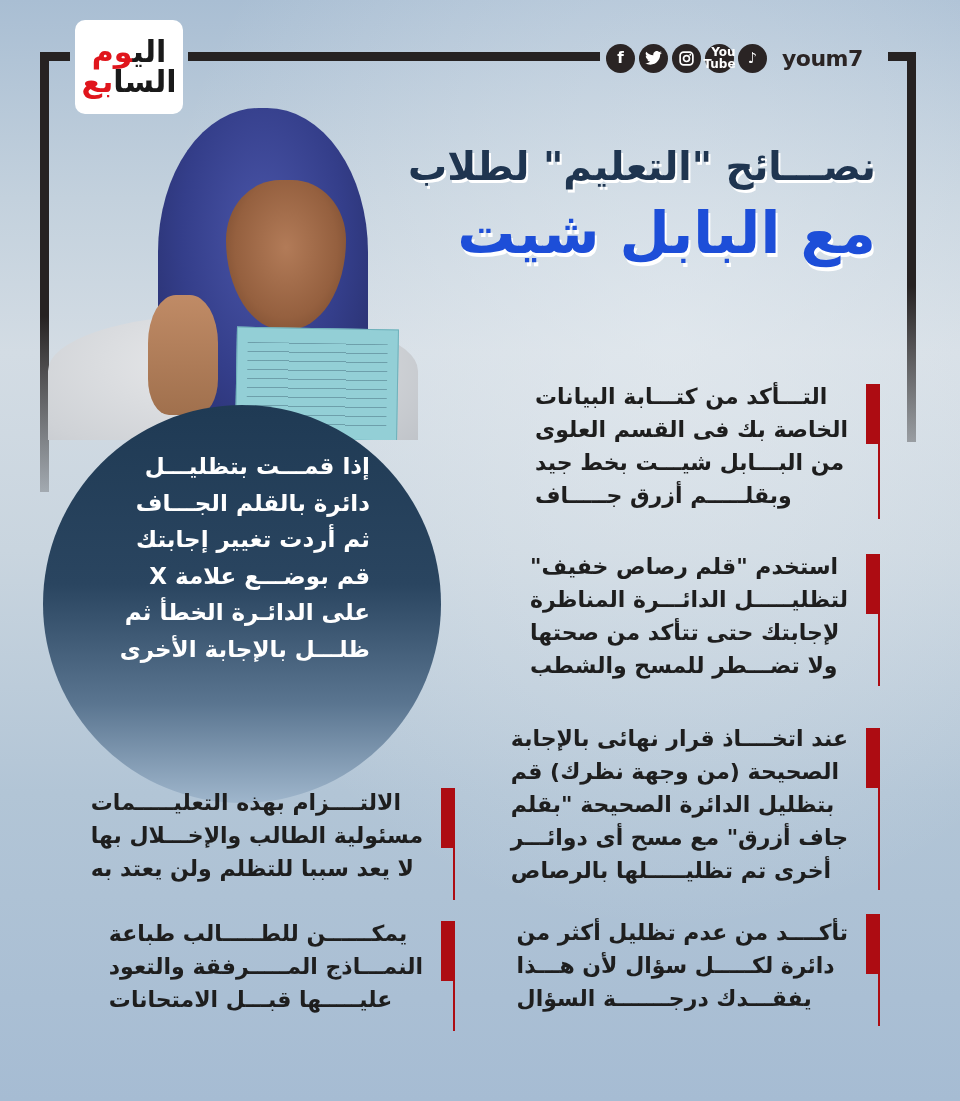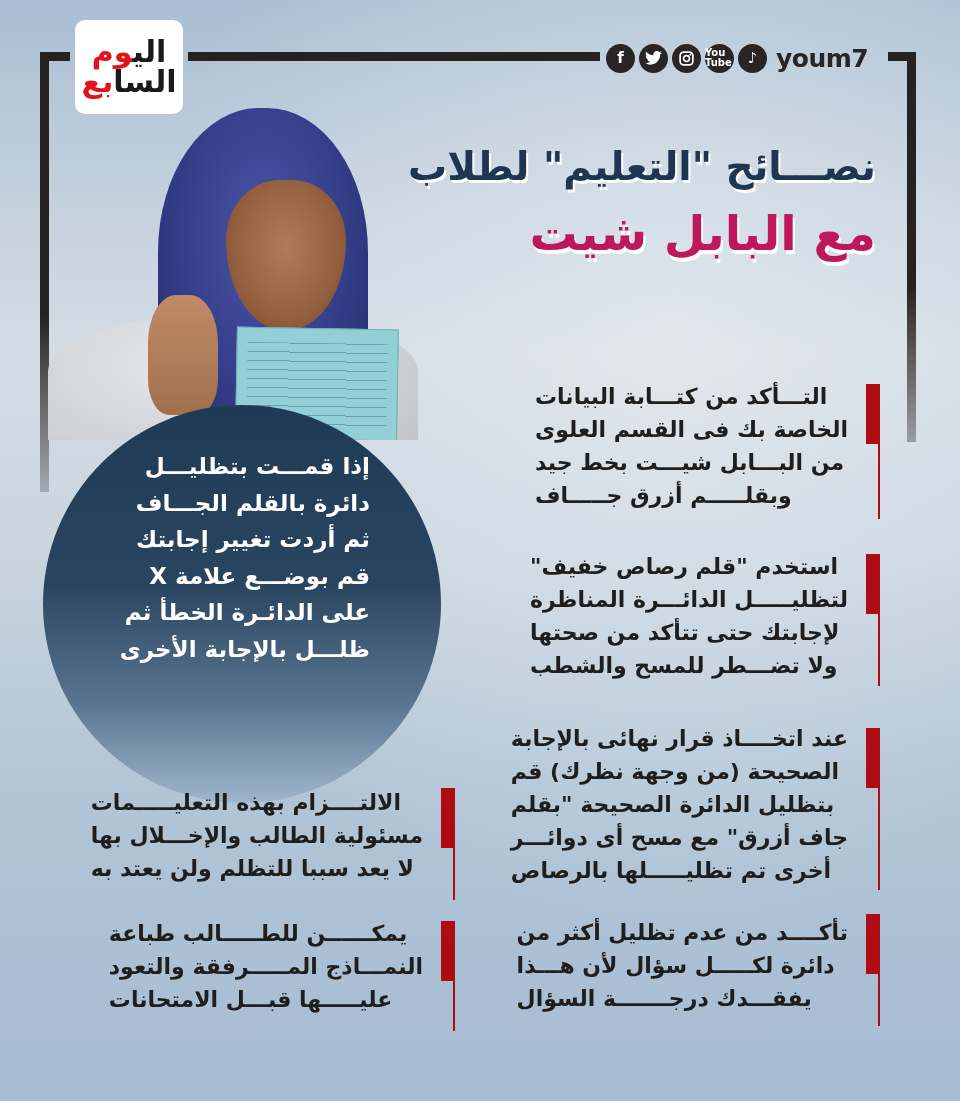--- a/index.html
+++ b/index.html
@@ -36,24 +36,24 @@
     .social {
       position: absolute; left: 600px; top: 40px; height: 36px;
       display: flex; align-items: center; gap: 4px; direction: ltr;
       padding: 0 6px; background: transparent;
     }
     .soc-icon {
       width: 29px; height: 29px; border-radius: 50%; background: #2a2424; color: #fff;
       display: flex; align-items: center; justify-content: center;
       font-family: "DejaVu Sans", sans-serif; font-weight: bold; font-size: 15px;
     }
-    .soc-icon.small { font-size: 10px; line-height: 1; text-align: left; }
+    .soc-icon.small { font-size: 12px; line-height: 1; text-align: right; }
     .brand {
-      margin-left: 5px; font-family: "DejaVu Sans", sans-serif; font-weight: bold;
-      font-size: 25px; color: #2a2424; letter-spacing: -0.5px;
+      margin-left: 11px; font-family: "DejaVu Sans", sans-serif; font-weight: bold;
+      font-size: 22px; color: #2a2424; letter-spacing: -0.5px;
     }
 
     
     .photo {
       position: absolute; left: 48px; top: 90px; width: 370px; height: 350px; overflow: hidden;
     }
     .hijab {
       position: absolute; left: 110px; top: 18px; width: 210px; height: 320px;
       background: radial-gradient(ellipse at 50% 40%, #4a55a8 0%, #343e8a 55%, #252c66 100%);
       border-radius: 48% 48% 30% 30% / 45% 45% 25% 25%;
@@ -95,22 +95,22 @@
     .circle-text div { white-space: nowrap; }
 
     
     .headline { position: absolute; right: 84px; top: 140px; direction: rtl; text-align: right; }
     .hl-line {
       font-family: "DejaVu Sans", sans-serif; font-weight: bold; color: #1f3550;
       font-size: 39px; line-height: 54px; white-space: nowrap;
       text-shadow: 2px 3px 0 #ffffff;
     }
     .hl-big {
-      font-family: "DejaVu Sans", sans-serif; font-weight: bold; color: #be185d;
-      font-size: 48px; line-height: 78px; white-space: nowrap;
+      font-family: "DejaVu Sans", sans-serif; font-weight: bold; color: #1d4ed8;
+      font-size: 58px; line-height: 78px; white-space: nowrap;
       text-shadow: 2px 4px 0 #ffffff;
     }
 
     
     .tip { position: absolute; direction: rtl; }
     .tip-marker { position: absolute; top: 0; width: 14px; }
     .tip-bar { width: 14px; height: 60px; background: #ad0c12; }
     .tip-line { margin-left: 6px; width: 2px; background: #ad0c12; }
     .tip-text {
       position: absolute; top: 0; text-align: left; color: #1e1e1e;

